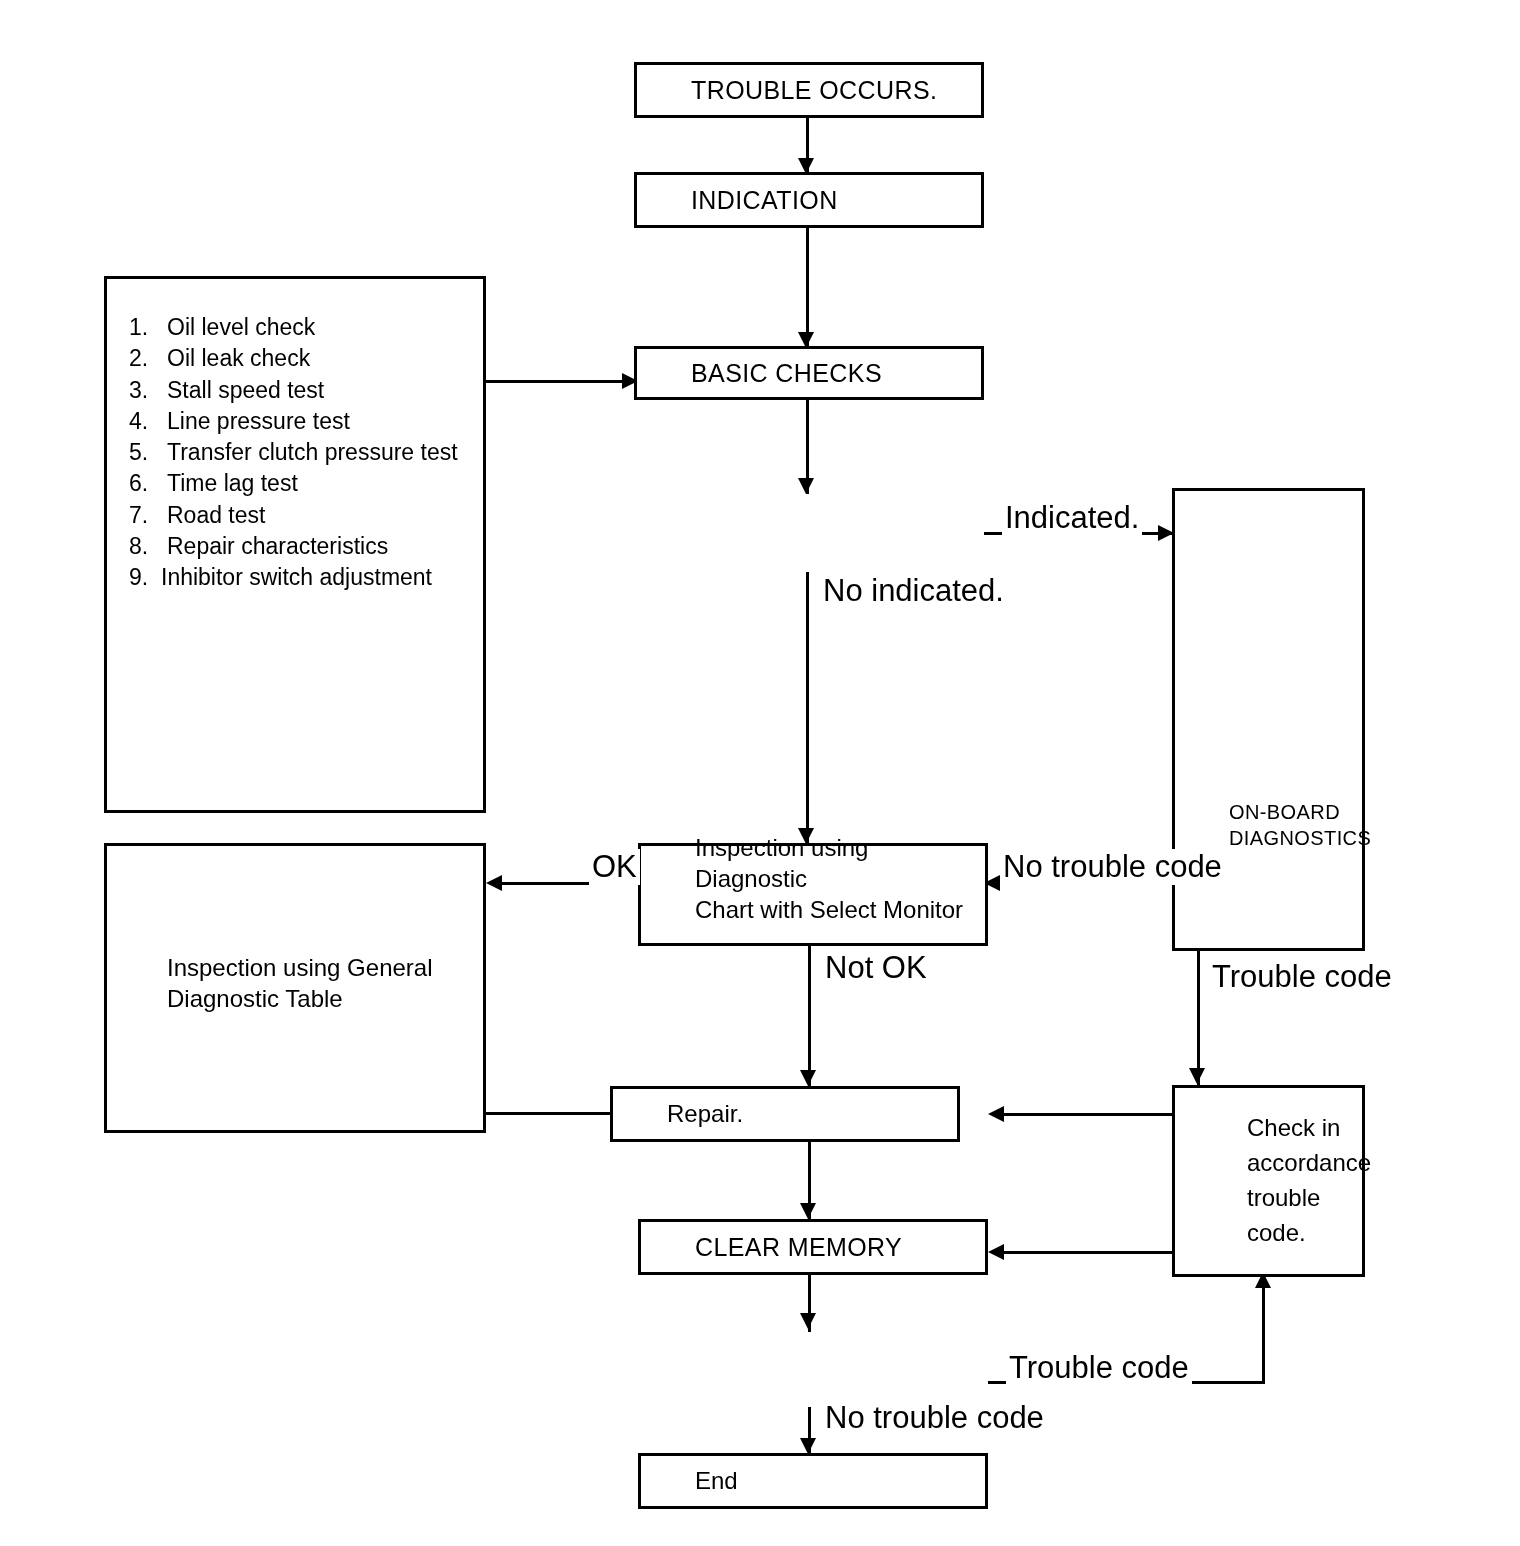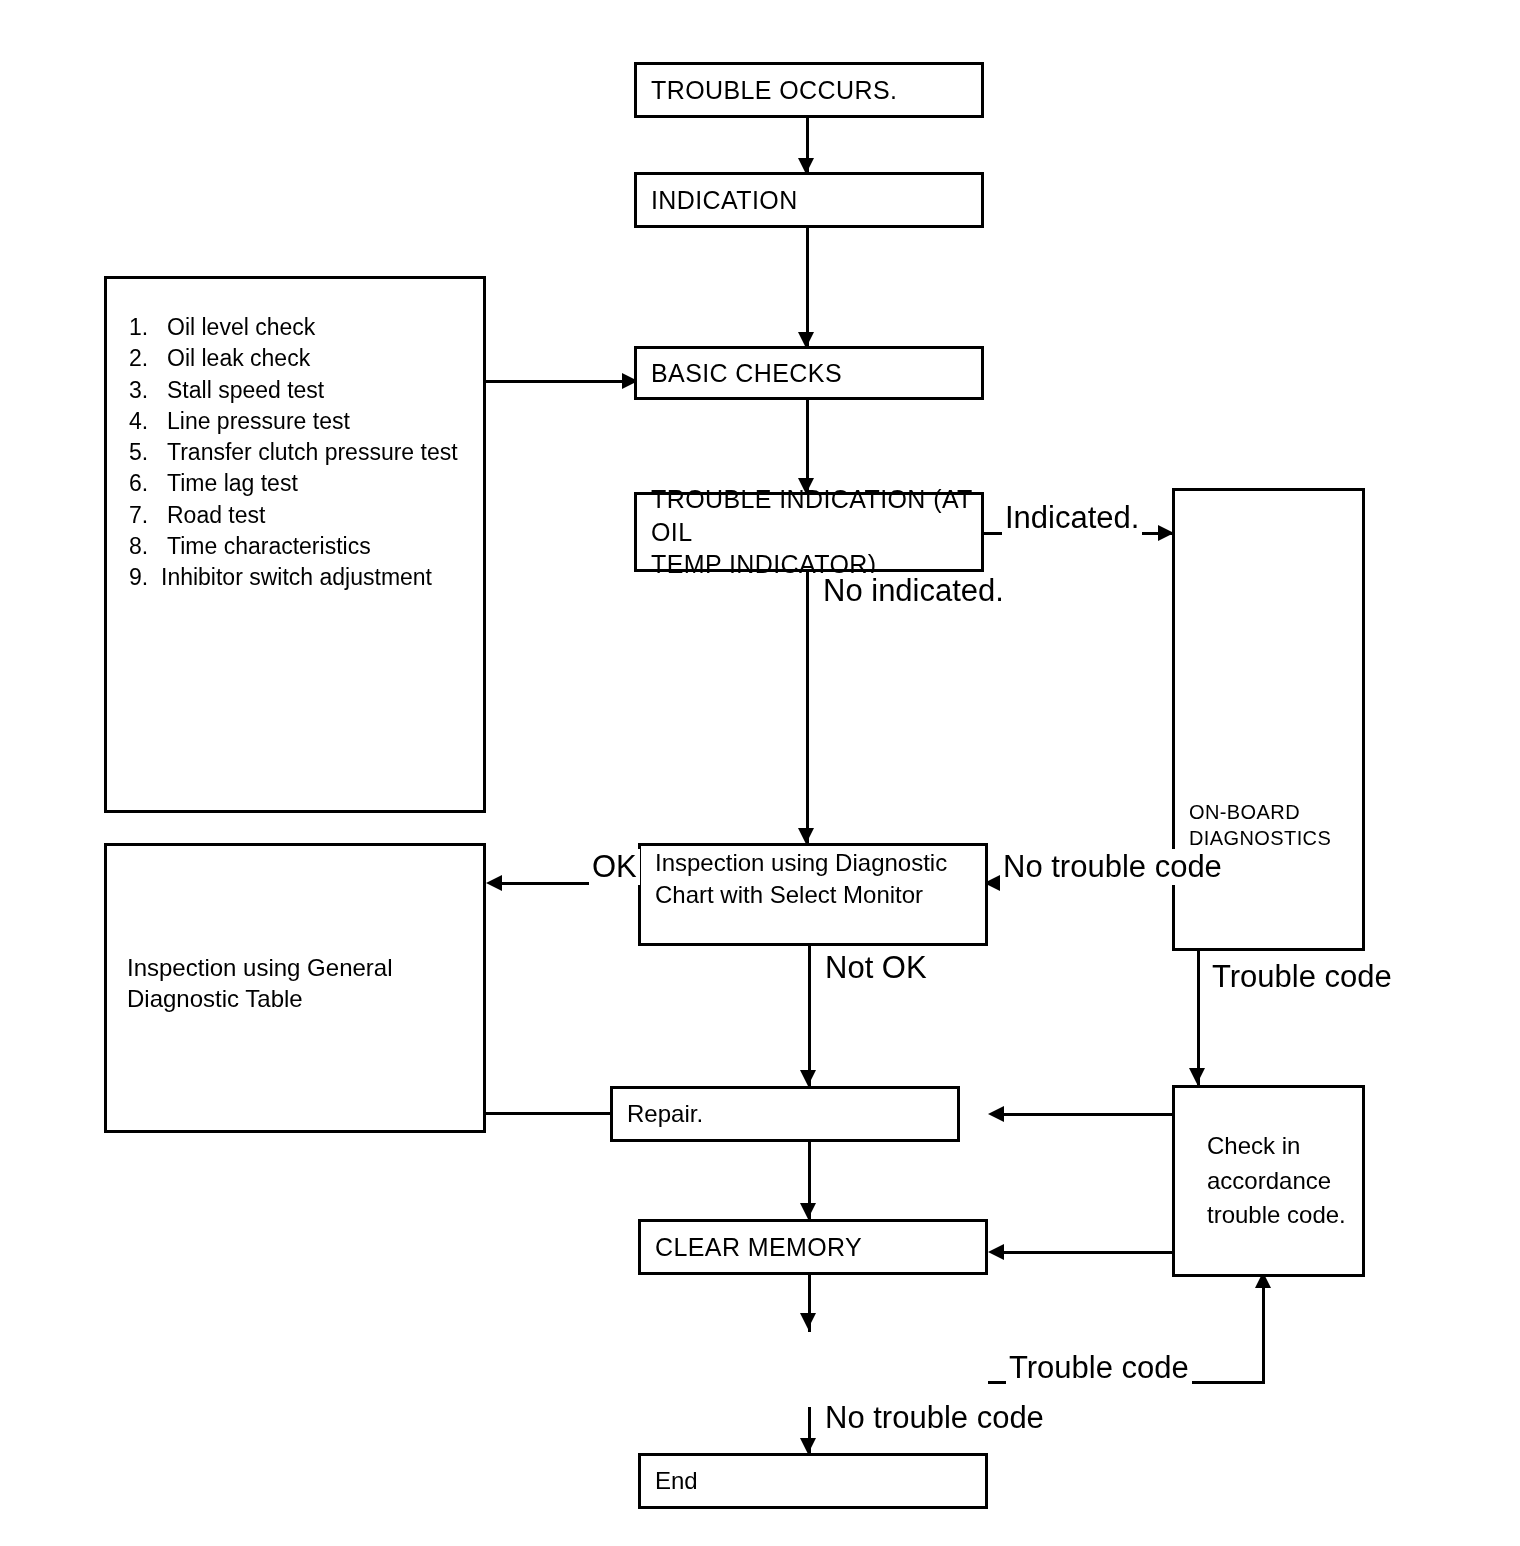--- a/index.html
+++ b/index.html
@@ -26,20 +26,21 @@
     background: #ffffff;
     display: flex;
     align-items: center;
     z-index: 3;
   }
   .node .txt {
     padding-left: 14px;
     padding-right: 8px;
     line-height: 1.30;
     white-space: pre-line;
+    margin-left: 40px;
   }
 
   .cap  { font-size: 25px; letter-spacing: 0.4px; }   
   .mix  { font-size: 24px; }                          
 
   
   .listbox {
     position: absolute;
     box-sizing: border-box;
     border: 3px solid #000000;
@@ -138,37 +139,33 @@
       <div class="list-row">
         <span class="list-num">6.</span>
         <span>Time lag test</span>
       </div>
       <div class="list-row">
         <span class="list-num">7.</span>
         <span>Road test</span>
       </div>
       <div class="list-row">
         <span class="list-num">8.</span>
-        <span>Time characteristics</span>
+        <span>Repair characteristics</span>
       </div>
       <div class="list-row">
         <span class="list-num" style="width:32px;flex:0 0 32px;">9.</span>
         <span>Inhibitor switch adjustment</span>
       </div>
     </div>
   </div>
 
   <div class="node" style="left:634px; top:346px; width:350px; height:54px;">
     <span class="txt cap">BASIC CHECKS</span>
   </div>
 
-  <div class="node" style="left:634px; top:492px; width:350px; height:80px;">
-    <span class="txt cap">TROUBLE INDICATION (AT OIL
-TEMP INDICATOR)</span>
-  </div>
 
   <div class="node" style="left:1172px; top:488px; width:193px; height:463px;">
     <span class="txt cap" style="font-size:20px; position:relative; top:105px;">ON-BOARD
 DIAGNOSTICS</span>
   </div>
 
   <div class="node" style="left:638px; top:843px; width:350px; height:103px;">
     <span class="txt mix" style="position:relative; top:-16px;">Inspection using Diagnostic
 Chart with Select Monitor</span>
   </div>

